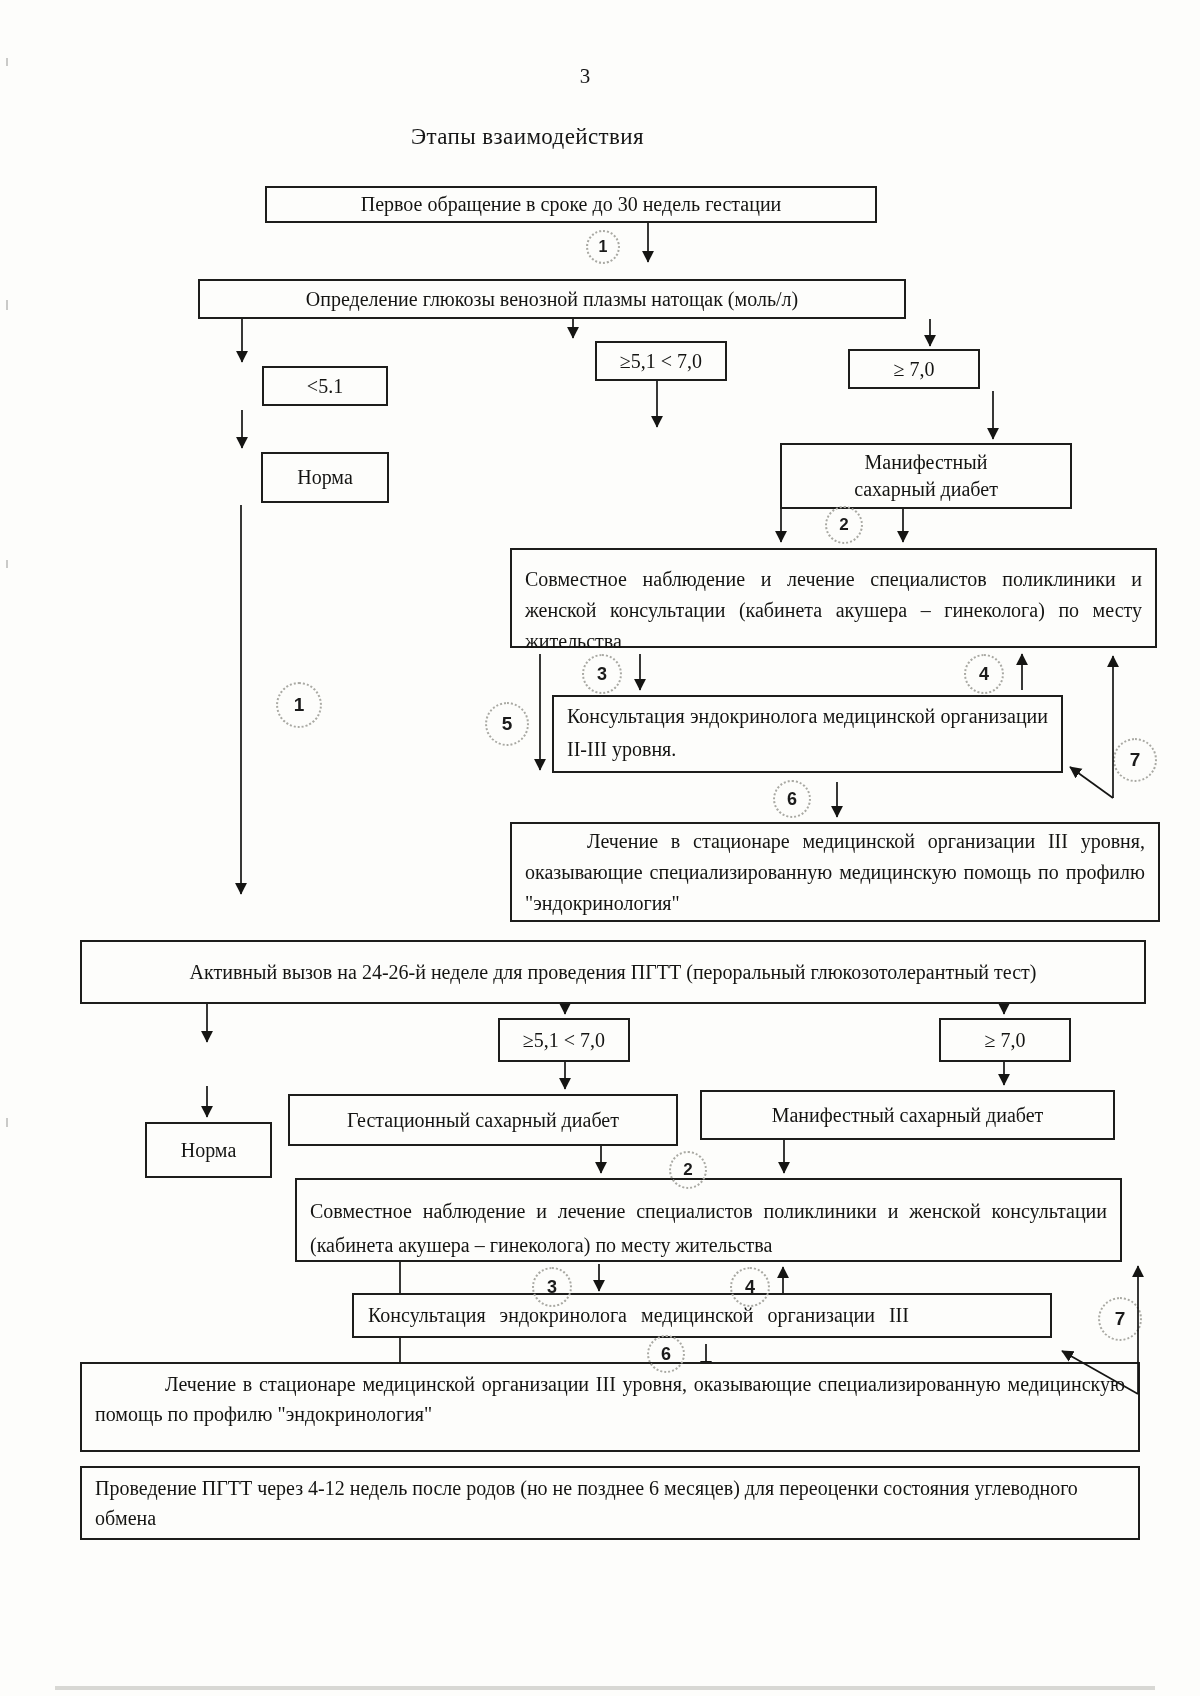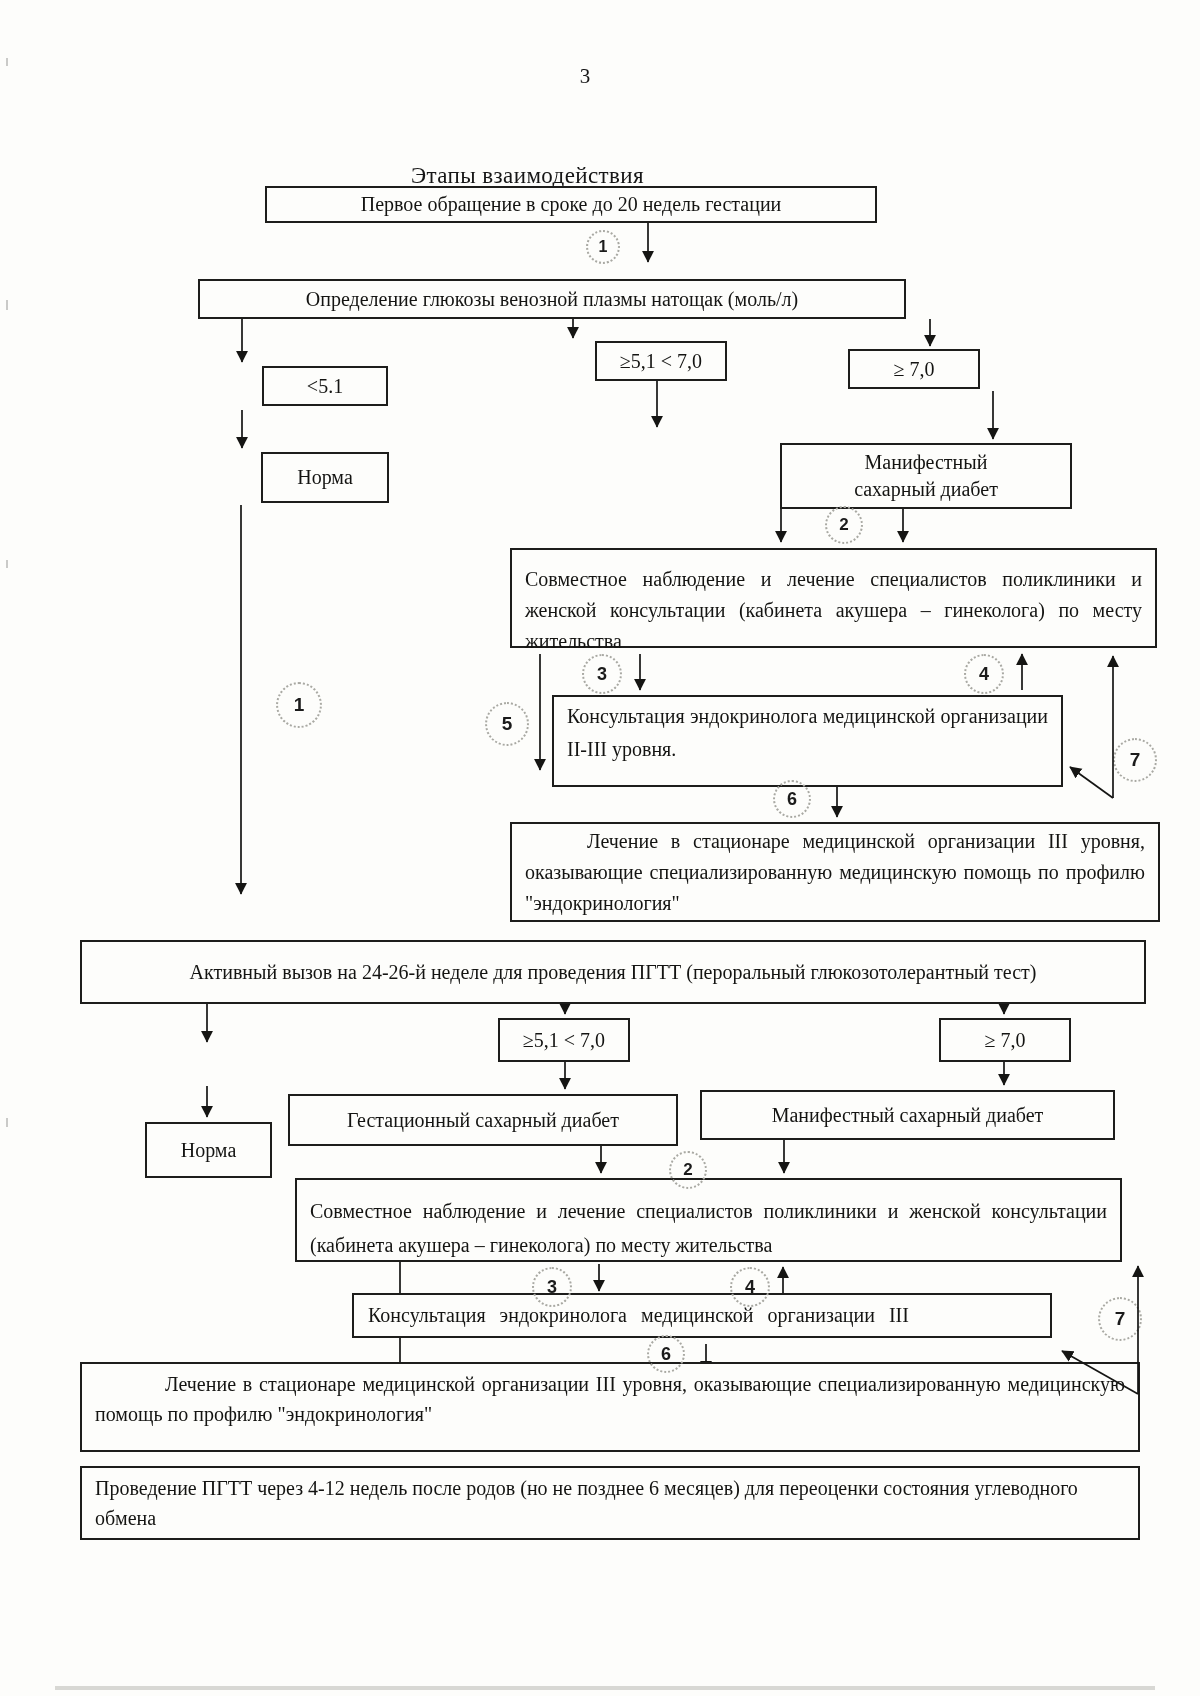--- a/index.html
+++ b/index.html
@@ -2,21 +2,21 @@
 <html><head>
 <meta charset="utf-8">
 <style>
   html,body{margin:0;padding:0;background:#e8e8e6;}
   #canvas{
     position:relative;width:1200px;height:1696px;margin:0 auto;
     background:#fdfdfb;overflow:hidden;
     font-family:"Liberation Serif",serif;color:#161616;
   }
   .pageno{position:absolute;left:0;top:64px;width:1170px;text-align:center;font-size:21px;}
-  .title{position:absolute;left:0;top:124px;width:1055px;text-align:center;font-size:23px;letter-spacing:.4px;margin-top:39px;}
+  .title{position:absolute;left:0;top:124px;width:1055px;text-align:center;font-size:23px;letter-spacing:.4px;}
   .box{
     position:absolute;box-sizing:border-box;border:2px solid #1d1d1b;background:#fdfdfb;
     font-size:20px;color:#141412;z-index:3;line-height:1.45;
   }
   .c{display:flex;align-items:center;justify-content:center;text-align:center;}
   .j{text-align:justify;padding:14px 13px;}
   .indent{text-indent:62px;}
   svg.flow{position:absolute;left:0;top:0;z-index:1;pointer-events:none;}
   svg.flow.over{z-index:5;}
   .badge{
@@ -71,34 +71,34 @@
       <path d="M1004,1062 L1004,1085" marker-end="url(#ah)"></path>
       <path d="M601,1146 L601,1173" marker-end="url(#ah)"></path>
       <path d="M784,1140 L784,1173" marker-end="url(#ah)"></path>
       <path d="M599,1264 L599,1291" marker-end="url(#ah)"></path>
       <path d="M783,1299 L783,1267" marker-end="url(#ah)"></path>
       <path d="M400,1262 L400,1362"></path>
       <path d="M706,1344 L706,1372" marker-end="url(#ah)"></path>
     </g>
   </svg>
 
-  <div class="box c" style="left:265px;top:186px;width:612px;height:37px">Первое обращение в сроке до 20 недель гестации</div>
+  <div class="box c" style="left:265px;top:186px;width:612px;height:37px">Первое обращение в сроке до 30 недель гестации</div>
   <div class="box c" style="left:198px;top:279px;width:708px;height:40px">Определение глюкозы венозной плазмы натощак (моль/л)</div>
   <div class="box c" style="left:262px;top:366px;width:126px;height:40px">&lt;5.1</div>
   <div class="box c" style="left:595px;top:341px;width:132px;height:40px">≥5,1 &lt; 7,0</div>
   <div class="box c" style="left:848px;top:349px;width:132px;height:40px">≥ 7,0</div>
   <div class="box c" style="left:261px;top:452px;width:128px;height:51px">Норма</div>
 
   <div class="box c" style="left:780px;top:443px;width:292px;height:66px;flex-direction:column;line-height:1.35">
     <span>Манифестный</span>
     <span>сахарный диабет</span>
   </div>
 
   <div class="box j" style="left:510px;top:548px;width:647px;height:100px;line-height:31px">Совместное наблюдение и лечение специалистов поликлиники и женской консультации (кабинета акушера – гинеколога) по месту жительства</div>
-  <div class="box j" style="left:552px;top:695px;width:511px;height:92px;line-height:33px;padding-top:3px">Консультация эндокринолога медицинской организации II-III уровня.</div>
+  <div class="box j" style="left:552px;top:695px;width:511px;height:78px;line-height:33px;padding-top:3px">Консультация эндокринолога медицинской организации II-III уровня.</div>
   <div class="box j indent" style="left:510px;top:822px;width:650px;height:100px;line-height:31px;padding-top:2px">Лечение в стационаре медицинской организации III уровня, оказывающие специализированную медицинскую помощь по профилю "эндокринология"</div>
 
   <div class="box c" style="left:80px;top:940px;width:1066px;height:64px">Активный вызов на 24-26-й неделе для проведения ПГТТ (пероральный глюкозотолерантный тест)</div>
 
   <div class="box c" style="left:498px;top:1018px;width:132px;height:44px">≥5,1 &lt; 7,0</div>
   <div class="box c" style="left:939px;top:1018px;width:132px;height:44px">≥ 7,0</div>
   <div class="box c" style="left:700px;top:1090px;width:415px;height:50px">Манифестный сахарный диабет</div>
   <div class="box c" style="left:288px;top:1094px;width:390px;height:52px">Гестационный сахарный диабет</div>
   <div class="box c" style="left:145px;top:1122px;width:127px;height:56px">Норма</div>
   <div class="box j" style="left:295px;top:1178px;width:827px;height:84px;line-height:34px">Совместное наблюдение и лечение специалистов поликлиники и женской консультации (кабинета акушера – гинеколога) по месту жительства</div>

